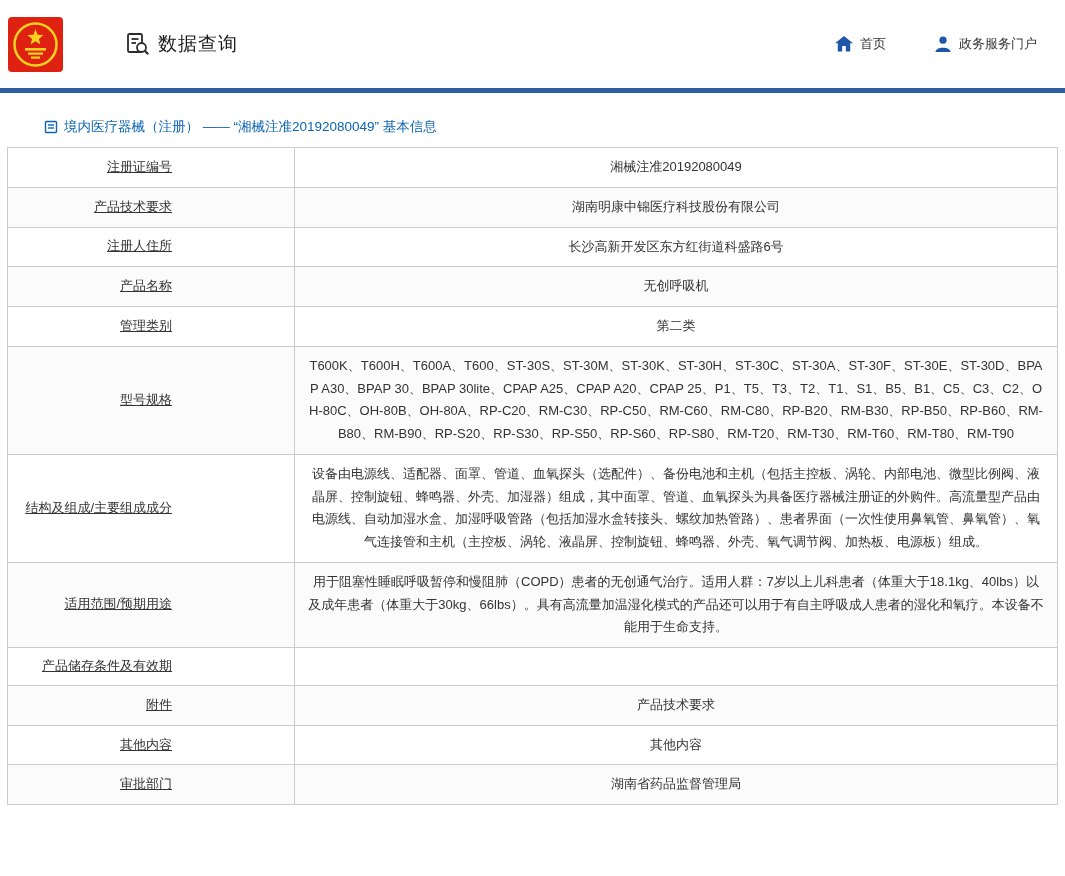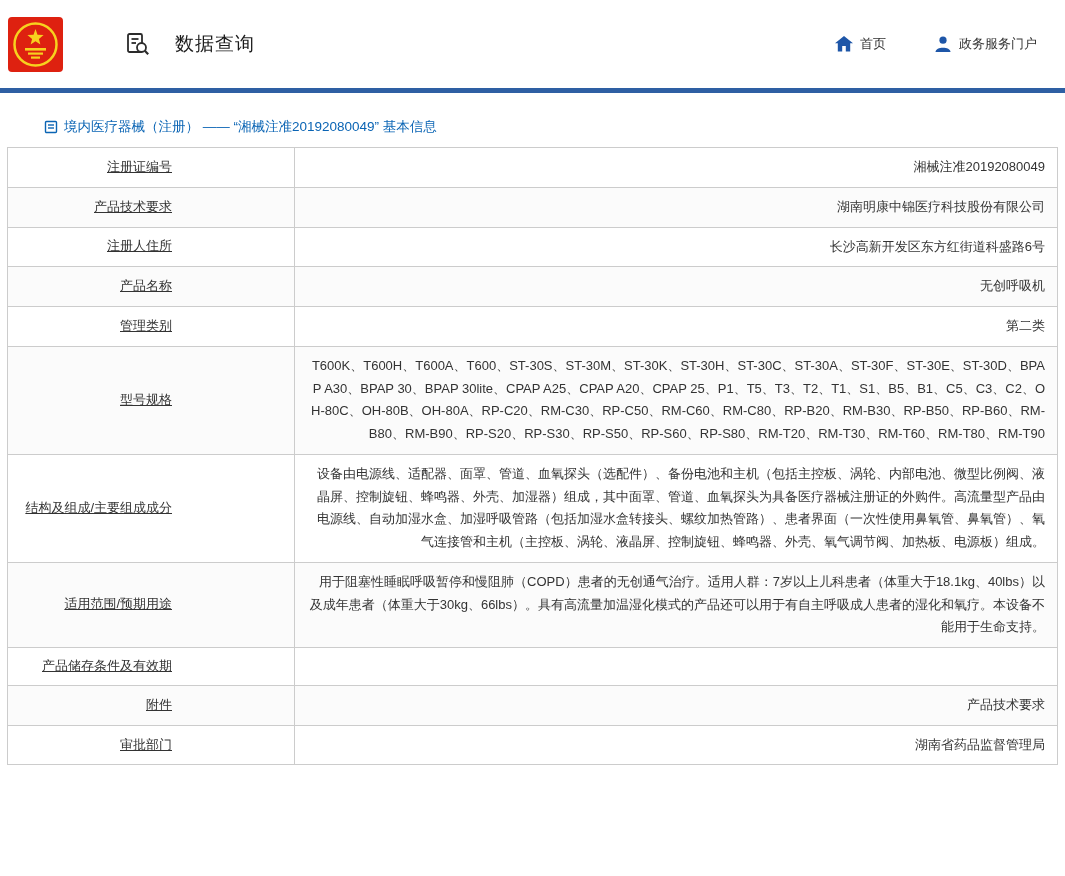--- a/index.html
+++ b/index.html
@@ -18,21 +18,21 @@
     background:#ffffff;
   }
   .brand{ display:flex; align-items:center; gap:10px; cursor:pointer; }
   .emblem{ width:55px; height:55px; flex:0 0 auto; }
   .brand-cn{
     font-size:25px; font-weight:bold; color:#1b4c9b; letter-spacing:2px;
     line-height:1.25;
   }
   .brand-en{ font-size:12px; color:#1b4c9b; letter-spacing:0.2px; margin-top:2px; }
   .data-query{
-    display:flex; align-items:center; gap:24px;
+    display:flex; align-items:center; gap:7px;
     margin-left:62px; cursor:pointer;
     font-size:19px; color:#1a1a1a; letter-spacing:1px;
   }
   .header-right{
     margin-left:auto; margin-right:28px;
     display:flex; gap:48px;
   }
   .nav-item{
     display:flex; flex-direction:row; align-items:center; gap:7px;
     cursor:pointer; text-decoration:none;
@@ -62,21 +62,21 @@
   .label-cell{
     width:287px;
     text-align:right;
     padding:8px 122px 8px 8px;
     line-height:1.6;
     text-decoration:underline;
   }
   .value-cell{
     padding:8px 12px;
     line-height:1.75;
-    text-align:right;
+    text-align:center;
     word-break:break-all;
   }
 </style>
 </head>
 <body>
 
 <header class="site-header">
   <div class="brand">
     <span class="emblem">
       <svg width="55" height="55" viewBox="0 0 55 55" xmlns="http://www.w3.org/2000/svg">
@@ -174,18 +174,22 @@
         </tr>
         <tr>
           <td class="label-cell">产品储存条件及有效期</td>
           <td class="value-cell"></td>
         </tr>
         <tr>
           <td class="label-cell">附件</td>
           <td class="value-cell">产品技术要求</td>
         </tr>
         <tr>
+          <td class="label-cell">其他内容</td>
+          <td class="value-cell">其他内容</td>
+        </tr>
+        <tr>
           <td class="label-cell">审批部门</td>
           <td class="value-cell">湖南省药品监督管理局</td>
         </tr>
       </tbody>
   </table>
 </main>
 
 </body></html>

